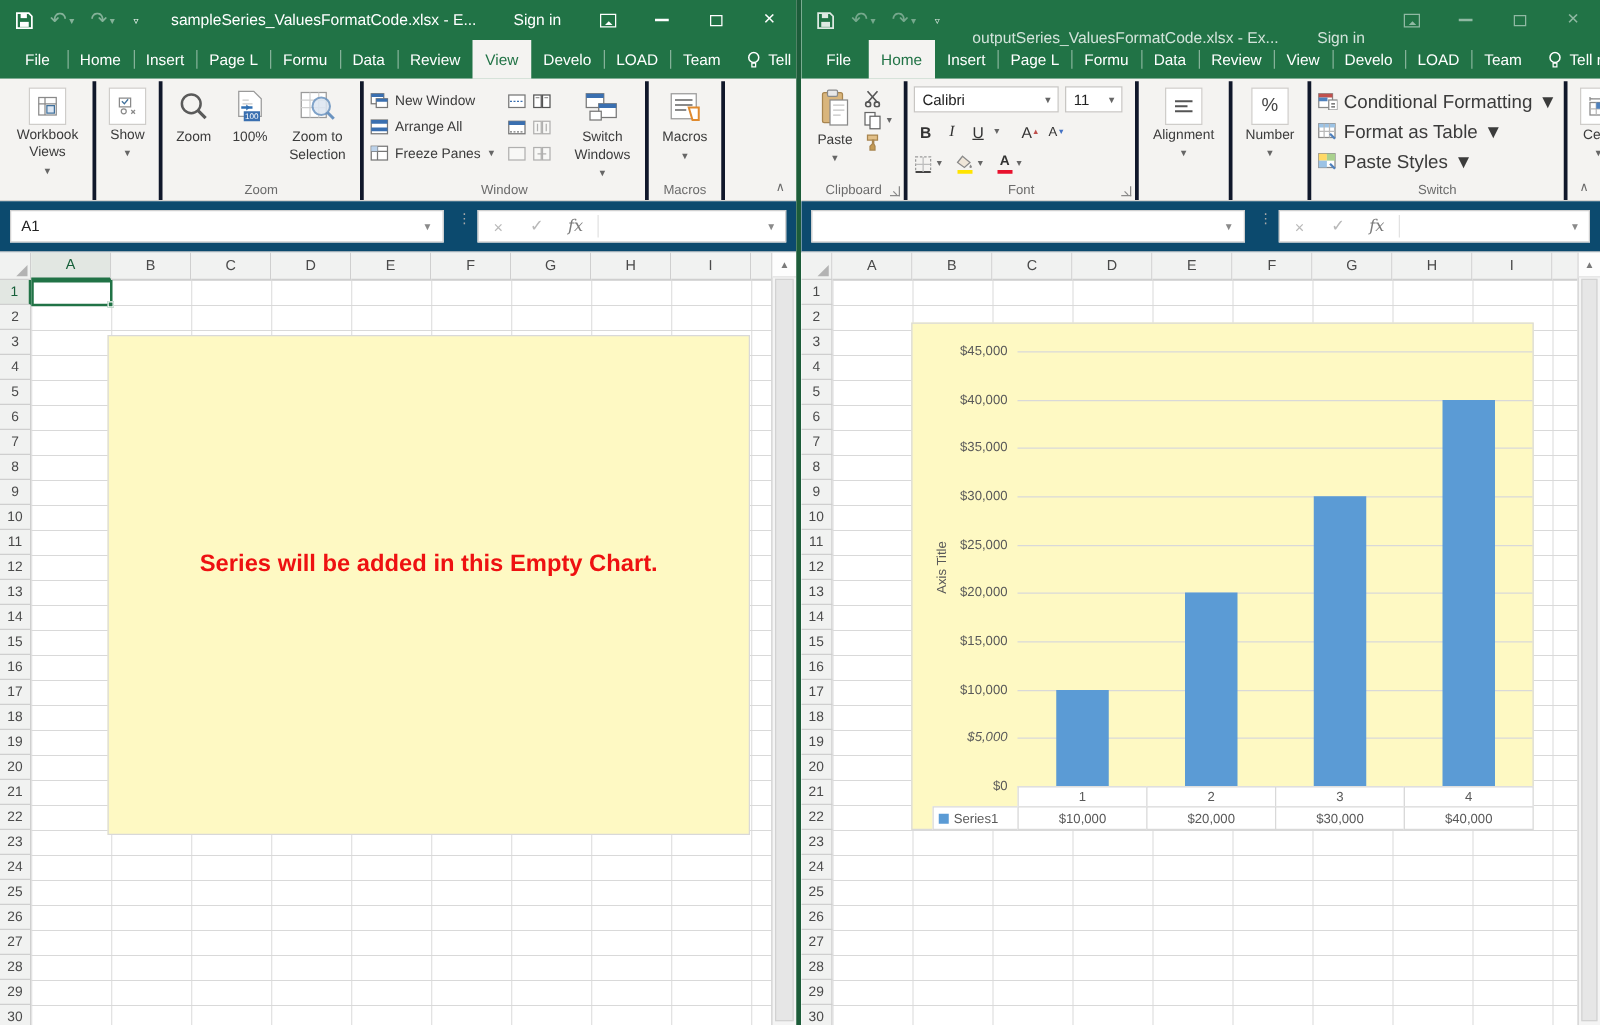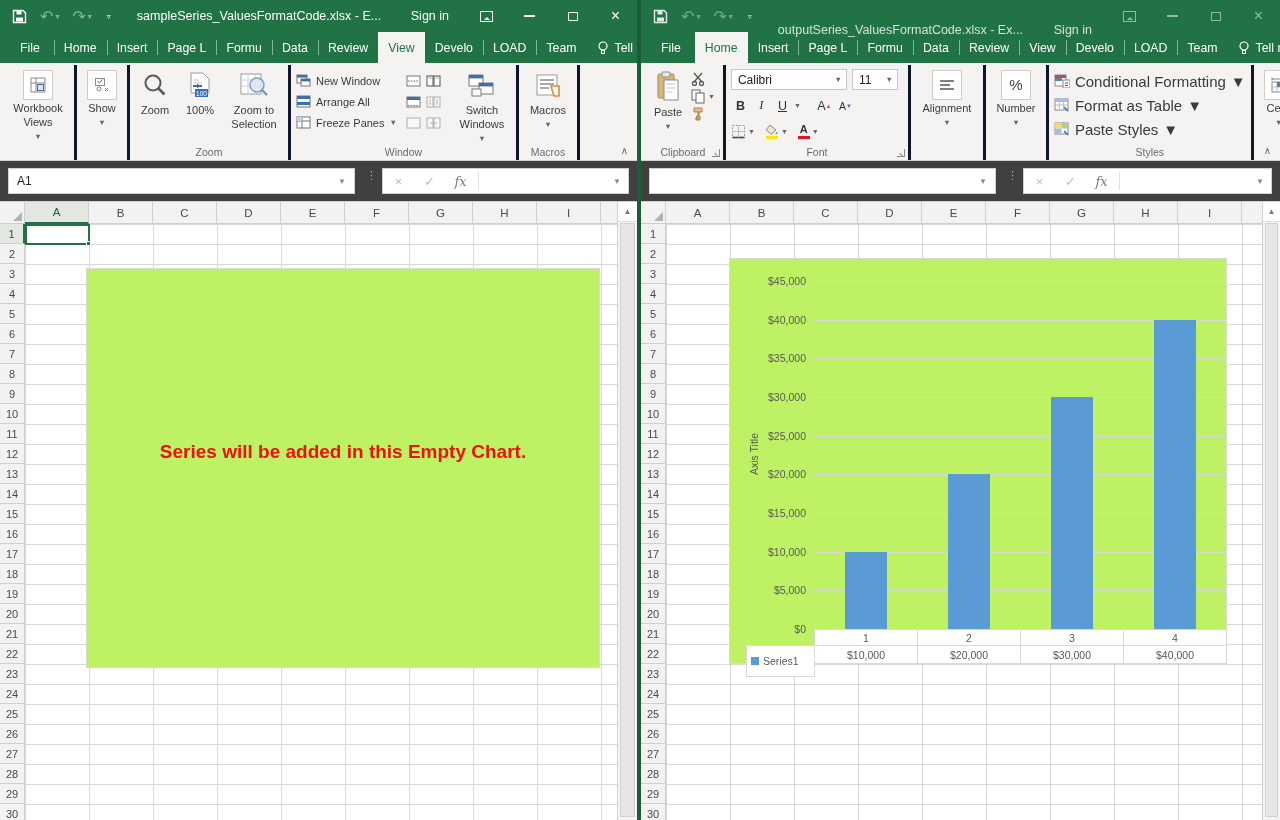--- a/index.html
+++ b/index.html
@@ -59,21 +59,21 @@
   .ribbon-collapse { position:absolute; right:9px; bottom:4px; color:#6b6b6b; font-size:10px; }
   .combo { background:#fff; border:1px solid #c8c6c3; height:21px; display:flex; align-items:center; font-size:12px; color:#222; padding:0 4px 0 6px; }
   .combo .caret { margin-left:auto; font-size:7.5px; color:#666; padding-left:5px; }
   .fmtbtn { height:21px; min-width:19px; display:flex; align-items:center; justify-content:center; font-size:12.5px; color:#333; padding:0 2px; }
   .fmtrow { display:flex; align-items:center; gap:2px; height:23px; }
   .colorbar { display:flex; flex-direction:column; align-items:center; line-height:1; }
   .colorbar .bar { width:12px; height:3px; margin-top:1px; }
   .stylebtn { display:flex; align-items:center; gap:5px; font-size:15px; color:#3b3b3b; height:22px; white-space:nowrap; }
 
   
-  .fxbar { height:41px; background:#404040; border-bottom:1px solid #cfcfcf; position:relative; }
+  .fxbar { height:41px; background:#0c4a6e; border-bottom:1px solid #cfcfcf; position:relative; }
   .namebox { position:absolute; left:8px; top:7px; width:347px; height:26px; background:#fff; border:1px solid #d0d0d0;
              display:flex; align-items:center; font-size:12px; color:#222; padding-left:8px; }
   .namebox .caret { margin-left:auto; font-size:8px; color:#8a8a8a; padding:0 8px; }
   .fxdots { position:absolute; left:366px; top:12px; color:#a9a9a9; font-size:11px; letter-spacing:0; line-height:5px; }
   .fxbox { position:absolute; left:382px; top:7px; right:8px; height:26px; background:#fff; border:1px solid #d0d0d0;
            display:flex; align-items:center; }
   .fxbox .fbtn { width:31px; text-align:center; font-size:13px; color:#b9b9b9; }
   .fxbox .fx { font-family:"DejaVu Serif","Liberation Serif",serif; font-style:italic; color:#7b7b7b; font-size:13px; }
   .fxbox .fxdivider { width:1px; height:18px; background:#e2e2e2; margin:0 2px; }
   .fxbox .ffield { flex:1; }
@@ -100,21 +100,21 @@
     background-size:64px 20px; }
   .selcell { position:absolute; border:2px solid #217346; background:#fff; }
   .selcell .handle { position:absolute; right:-3px; bottom:-3px; width:5px; height:5px; background:#217346; border:1px solid #fff; }
 
   .vscroll { position:absolute; top:0; bottom:0; background:#f4f4f4; border-left:1px solid #cfcfcf; }
   .vscroll .sarrow { height:20px; background:#fdfdfd; border-bottom:1px solid #e0e0e0; display:flex; align-items:center; justify-content:center;
                      color:#7a7a7a; font-size:8px; }
   .vscroll .sthumb { position:absolute; left:2px; right:2px; top:21px; bottom:3px; background:#e6e6e6; border:1px solid #d2d2d2; }
 
   
-  .chartbox { position:absolute; background:#bef264; border:1px solid #d9d9d9; }
+  .chartbox { position:absolute; background:#fef9c3; border:1px solid #d9d9d9; }
   .empty-chart-note { position:absolute; left:0; right:0; top:46%; transform:translateY(-50%);
     text-align:center; font-size:19px; font-weight:bold; color:#ee1111; }
   .gl { position:absolute; height:1px; background:#d9d9d9; }
   .gl.axis { background:#bfbfbf; }
   .yt { position:absolute; width:76px; text-align:right; font-size:10.5px; color:#595959; }
   .ylab { position:absolute; font-size:10.5px; color:#595959; transform:rotate(-90deg); transform-origin:center; white-space:nowrap; }
   .cbar { position:absolute; background:#5b9bd5; }
   .ccell, .vcell, .legcell { position:absolute; border:1px solid #d9d9d9; font-size:10.5px; color:#595959;
     display:flex; align-items:center; justify-content:center; background:#fff; }
   .legcell { justify-content:flex-start; padding-left:4px; gap:4px; }
@@ -644,21 +644,21 @@
               <rect x="1" y="1" width="13" height="11" fill="#fff" stroke="#888"></rect>
               <rect x="1" y="1" width="6.5" height="5.5" fill="#ffd966"></rect>
               <rect x="7.5" y="1" width="6.5" height="5.5" fill="#a9d18e"></rect>
               <rect x="1" y="6.5" width="6.5" height="5.5" fill="#9cc3e5"></rect>
               <path d="M10 9l4 4" stroke="#4f81bd" stroke-width="1.8"></path>
             </svg>
         </span>
         <span>Paste Styles</span>
         <span class="caret">▼</span>
       </div>
-      <div class="glabel">Styles</div>
+      <div class="glabel">Switch</div>
     </div>
 
     <div class="rgroup nolabel">
       <div class="bigbtn" style="width:40px">
         <span class="iconbox icon">
           <svg width="20" height="18" viewBox="0 0 20 18">
               <path d="M3 3h14" stroke="#888"></path>
               <path d="M3 1.5v3M17 1.5v3" stroke="#888"></path>
               <path d="M5 3.2l-2-.2 2-.2zM15 3.2l2-.2-2-.2z" fill="#888"></path>
               <rect x="3" y="6" width="14" height="10" fill="#fff" stroke="#888"></rect>
@@ -759,33 +759,33 @@
         <div class="yt" style="left: 0px; top: 132px;">$30,000</div>
         <div class="gl" style="left: 84px; top: 176.667px; width: 412px;"></div>
         <div class="yt" style="left: 0px; top: 170.667px;">$25,000</div>
         <div class="gl" style="left: 84px; top: 215.333px; width: 412px;"></div>
         <div class="yt" style="left: 0px; top: 209.333px;">$20,000</div>
         <div class="gl" style="left: 84px; top: 254px; width: 412px;"></div>
         <div class="yt" style="left: 0px; top: 248px;">$15,000</div>
         <div class="gl" style="left: 84px; top: 292.667px; width: 412px;"></div>
         <div class="yt" style="left: 0px; top: 286.667px;">$10,000</div>
         <div class="gl" style="left: 84px; top: 331.333px; width: 412px;"></div>
-        <div class="yt" style="left: 0px; top: 325.333px;">$5,000</div>
+        <div class="yt" style="left: 0px; top: 325.333px; font-style: italic;">$5,000</div>
         <div class="gl axis" style="left: 84px; top: 370px; width: 412px;"></div>
         <div class="yt" style="left: 0px; top: 364px;">$0</div>
         <div class="ylab" style="left: -6px; top: 189px; width: 60px; text-align: center;">Axis Title</div>
         <div class="cbar" style="left: 114.5px; top: 292.667px; width: 42px; height: 77.3333px; background: rgb(91, 155, 213);"></div>
         <div class="cbar" style="left: 217.5px; top: 215.333px; width: 42px; height: 154.667px; background: rgb(91, 155, 213);"></div>
         <div class="cbar" style="left: 320.5px; top: 138px; width: 42px; height: 232px; background: rgb(91, 155, 213);"></div>
         <div class="cbar" style="left: 423.5px; top: 60.6667px; width: 42px; height: 309.333px; background: rgb(91, 155, 213);"></div>
         <div class="ccell" style="left: 84px; top: 370px; width: 104px; height: 17px;">1</div>
         <div class="ccell" style="left: 187px; top: 370px; width: 104px; height: 17px;">2</div>
         <div class="ccell" style="left: 290px; top: 370px; width: 104px; height: 17px;">3</div>
         <div class="ccell" style="left: 393px; top: 370px; width: 104px; height: 17px;">4</div>
-        <div class="legcell" style="left: 16px; top: 386px; width: 69px; height: 32px;">
+        <div class="legcell" style="left: 16px; top: 386px; width: 69px; height: 19px;">
           <span class="legswatch" style="background: rgb(91, 155, 213);"></span>
           <span>Series1</span>
         </div>
         <div class="vcell" style="left: 84px; top: 386px; width: 104px; height: 19px;">$10,000</div>
         <div class="vcell" style="left: 187px; top: 386px; width: 104px; height: 19px;">$20,000</div>
         <div class="vcell" style="left: 290px; top: 386px; width: 104px; height: 19px;">$30,000</div>
         <div class="vcell" style="left: 393px; top: 386px; width: 104px; height: 19px;">$40,000</div>
       </div>
     <div class="vscroll" style="left:621px;width:18px">
       <div class="sarrow">▲</div>

